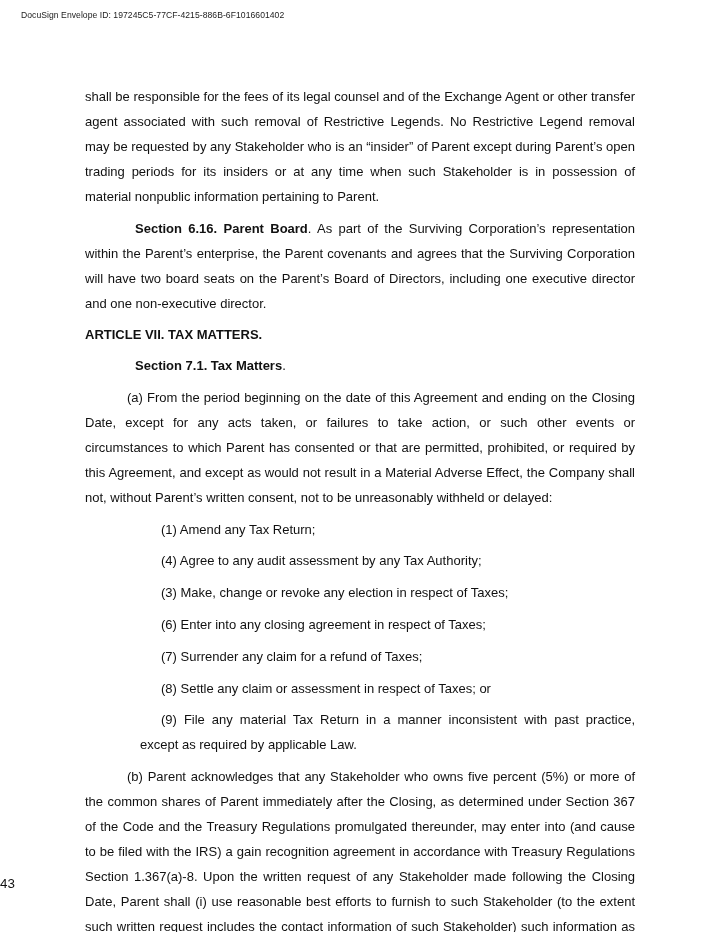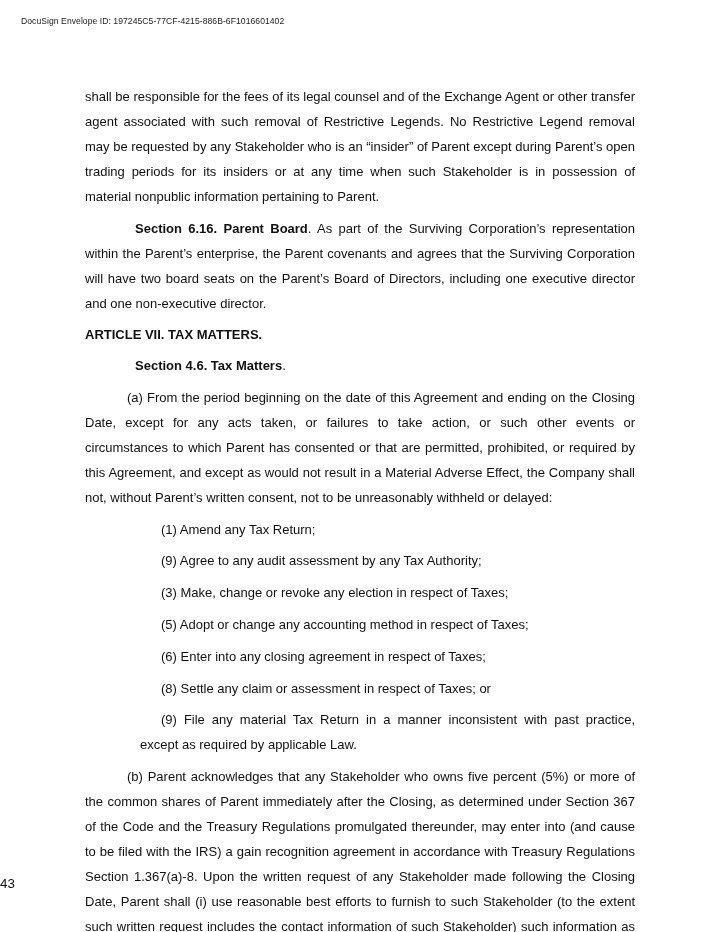--- a/index.html
+++ b/index.html
@@ -1,21 +1,21 @@
 <!DOCTYPE html>
 <html><head>
 <meta charset="utf-8">
 <style>
   html, body { margin: 0; padding: 0; background: #ffffff; }
   body {
     width: 720px; height: 932px; position: relative; overflow: hidden;
     font-family: "Liberation Sans", sans-serif; color: #111111;
   }
   .envelope {
-    position: absolute; left: 21px; top: 16px;
+    position: absolute; left: 21px; top: 10px;
     font-size: 8.6px; color: #222; letter-spacing: 0.05px; text-align: center;
   }
   .page {
     position: absolute; left: 85px; top: 84px; width: 550px;
     font-size: 13px; line-height: 25px;
   }
   p { margin: 0; text-align: justify; }
   .gap { margin-top: 6.6px; }
   .indent { text-indent: 42px; }
   .heading-center { font-weight: bold; margin-top: 6px; }
@@ -33,30 +33,30 @@
 
 <div class="envelope">DocuSign Envelope ID: 197245C5-77CF-4215-886B-6F1016601402</div>
 
 <div class="page">
   <p>shall be responsible for the fees of its legal counsel and of the Exchange Agent or other transfer agent associated with such removal of Restrictive Legends. No Restrictive Legend removal may be requested by any Stakeholder who is an “insider” of Parent except during Parent’s open trading periods for its insiders or at any time when such Stakeholder is in possession of material nonpublic information pertaining to Parent.</p>
 
   <p class="indent gap"><span class="section-head">Section 6.16. Parent Board</span><span>. As part of the Surviving Corporation’s representation within the Parent’s enterprise, the Parent covenants and agrees that the Surviving Corporation will have two board seats on the Parent’s Board of Directors, including one executive director and one non-executive director.</span></p>
 
   <p class="heading-center">ARTICLE VII. TAX MATTERS.</p>
 
-  <p class="indent gap"><span class="section-head">Section 4.6. Tax Matters</span><span>.</span></p>
+  <p class="indent gap"><span class="section-head">Section 7.1. Tax Matters</span><span>.</span></p>
 
   <p class="indent gap">(a) From the period beginning on the date of this Agreement and ending on the Closing Date, except for any acts taken, or failures to take action, or such other events or circumstances to which Parent has consented or that are permitted, prohibited, or required by this Agreement, and except as would not result in a Material Adverse Effect, the Company shall not, without Parent’s written consent, not to be unreasonably withheld or delayed:</p>
 
   <div>
     <p class="list-item">(1) Amend any Tax Return;</p>
-    <p class="list-item">(9) Agree to any audit assessment by any Tax Authority;</p>
+    <p class="list-item">(4) Agree to any audit assessment by any Tax Authority;</p>
     <p class="list-item">(3) Make, change or revoke any election in respect of Taxes;</p>
-    <p class="list-item">(5) Adopt or change any accounting method in respect of Taxes;</p>
     <p class="list-item">(6) Enter into any closing agreement in respect of Taxes;</p>
+    <p class="list-item">(7) Surrender any claim for a refund of Taxes;</p>
     <p class="list-item">(8) Settle any claim or assessment in respect of Taxes; or</p>
     <p class="list-item">(9) File any material Tax Return in a manner inconsistent with past practice, except as required by applicable Law.</p>
   </div>
 
   <p class="indent gap">(b) Parent acknowledges that any Stakeholder who owns five percent (5%) or more of the common shares of Parent immediately after the Closing, as determined under Section 367 of the Code and the Treasury Regulations promulgated thereunder, may enter into (and cause to be filed with the IRS) a gain recognition agreement in accordance with Treasury Regulations Section 1.367(a)-8.  Upon the written request of any Stakeholder made following the Closing Date, Parent shall (i) use reasonable best efforts to furnish to such Stakeholder (to the extent such written request includes the contact information of such Stakeholder) such information as such Stakeholder reasonably requests in connection with such Stakeholder’s preparation of a gain recognition agreement, and (ii) use reasonable best efforts to provide such Stakeholder with the information reasonably requested by such Stakeholder for purposes of determining whether there has been a gain “triggering event” under the terms of such Stakeholder’s</p>
 </div>
 
 <div class="page-number">43</div>
 
 </body></html>

